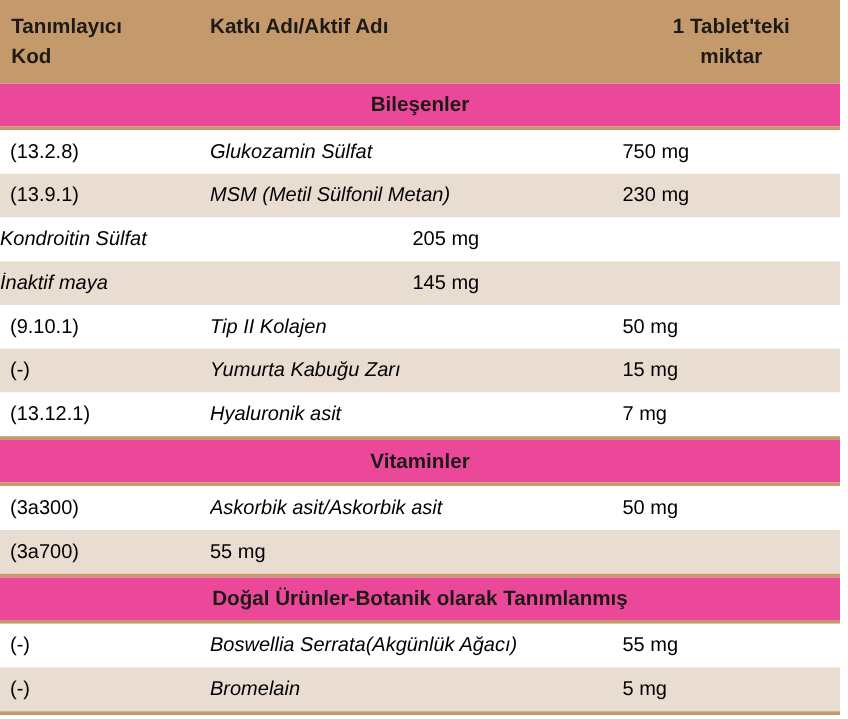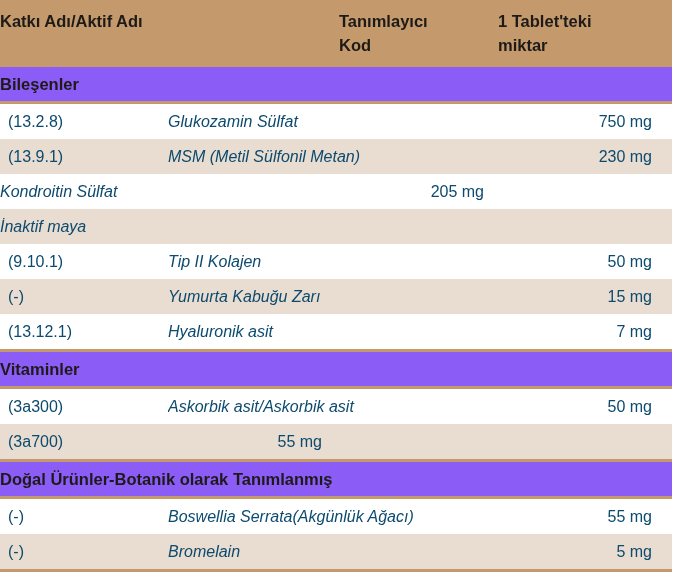--- a/index.html
+++ b/index.html
@@ -42,37 +42,38 @@
   .th.col-code {
     width: 168px;
     padding-left: 9px;
   }
   .th.col-name {
     width: 330px;
     padding-left: 0px;
   }
   .th.col-amount {
     width: 174px;
-    text-align: left;
+    text-align: center;
   }
 
   
   .rule {
     height: 3px;
     background: #c49a6c;
     width: 672px;
     margin: 0;
   }
 
   
   .section-row {
-    background: #8b5cf6;
+    background: #ec4899;
     height: 34px;
     display: flex;
     align-items: center;
+    justify-content: center;
     width: 672px;
   }
   .section-title {
     font-weight: bold;
     font-size: 16.5px;
     color: #1d1a18;
     text-align: center;
   }
 
   
@@ -81,50 +82,49 @@
     align-items: center;
     height: 35px;
     width: 672px;
     background: #ffffff;
   }
   .data-row.striped {
     background: #e9dcd0;
   }
   .cell {
     font-size: 16px;
-    color: #0c4a6e;
+    color: #000000;
     box-sizing: border-box;
     white-space: nowrap;
     overflow: hidden;
   }
   .cell.col-code {
     width: 168px;
     padding-left: 8px;
   }
   .cell.col-name {
     width: 330px;
     font-style: italic;
   }
   .cell.col-amount {
     width: 174px;
-    text-align: right;
     padding-right: 20px;
   }
 </style>
 </head>
 <body>
 
 <div id="ingredient-table">
 
   <div class="table-header">
-    <div class="th col-name">Katkı Adı/Aktif Adı</div>
     <div class="th col-code">
       <div>Tanımlayıcı</div>
       <div>Kod</div>
     </div>
+    <div class="th col-name">Katkı Adı/Aktif Adı</div>
     <div class="th col-amount">
       <div>1 Tablet'teki</div>
       <div>miktar</div>
     </div>
   </div>
 
   <div id="table-body">
       <div class="section-row">
         <div class="section-title">Bileşenler</div>
       </div>
@@ -138,20 +138,21 @@
         <div class="cell col-code">(13.9.1)</div>
         <div class="cell col-name">MSM (Metil Sülfonil Metan)</div>
         <div class="cell col-amount">230 mg</div>
       </div>
       <div class="data-row">
         <div class="cell col-name">Kondroitin Sülfat</div>
         <div class="cell col-amount">205 mg</div>
       </div>
       <div class="data-row striped">
         <div class="cell col-name">İnaktif maya</div>
+        <div class="cell col-amount">145 mg</div>
       </div>
       <div class="data-row">
         <div class="cell col-code">(9.10.1)</div>
         <div class="cell col-name">Tip II Kolajen</div>
         <div class="cell col-amount">50 mg</div>
       </div>
       <div class="data-row striped">
         <div class="cell col-code">(-)</div>
         <div class="cell col-name">Yumurta Kabuğu Zarı</div>
         <div class="cell col-amount">15 mg</div>

